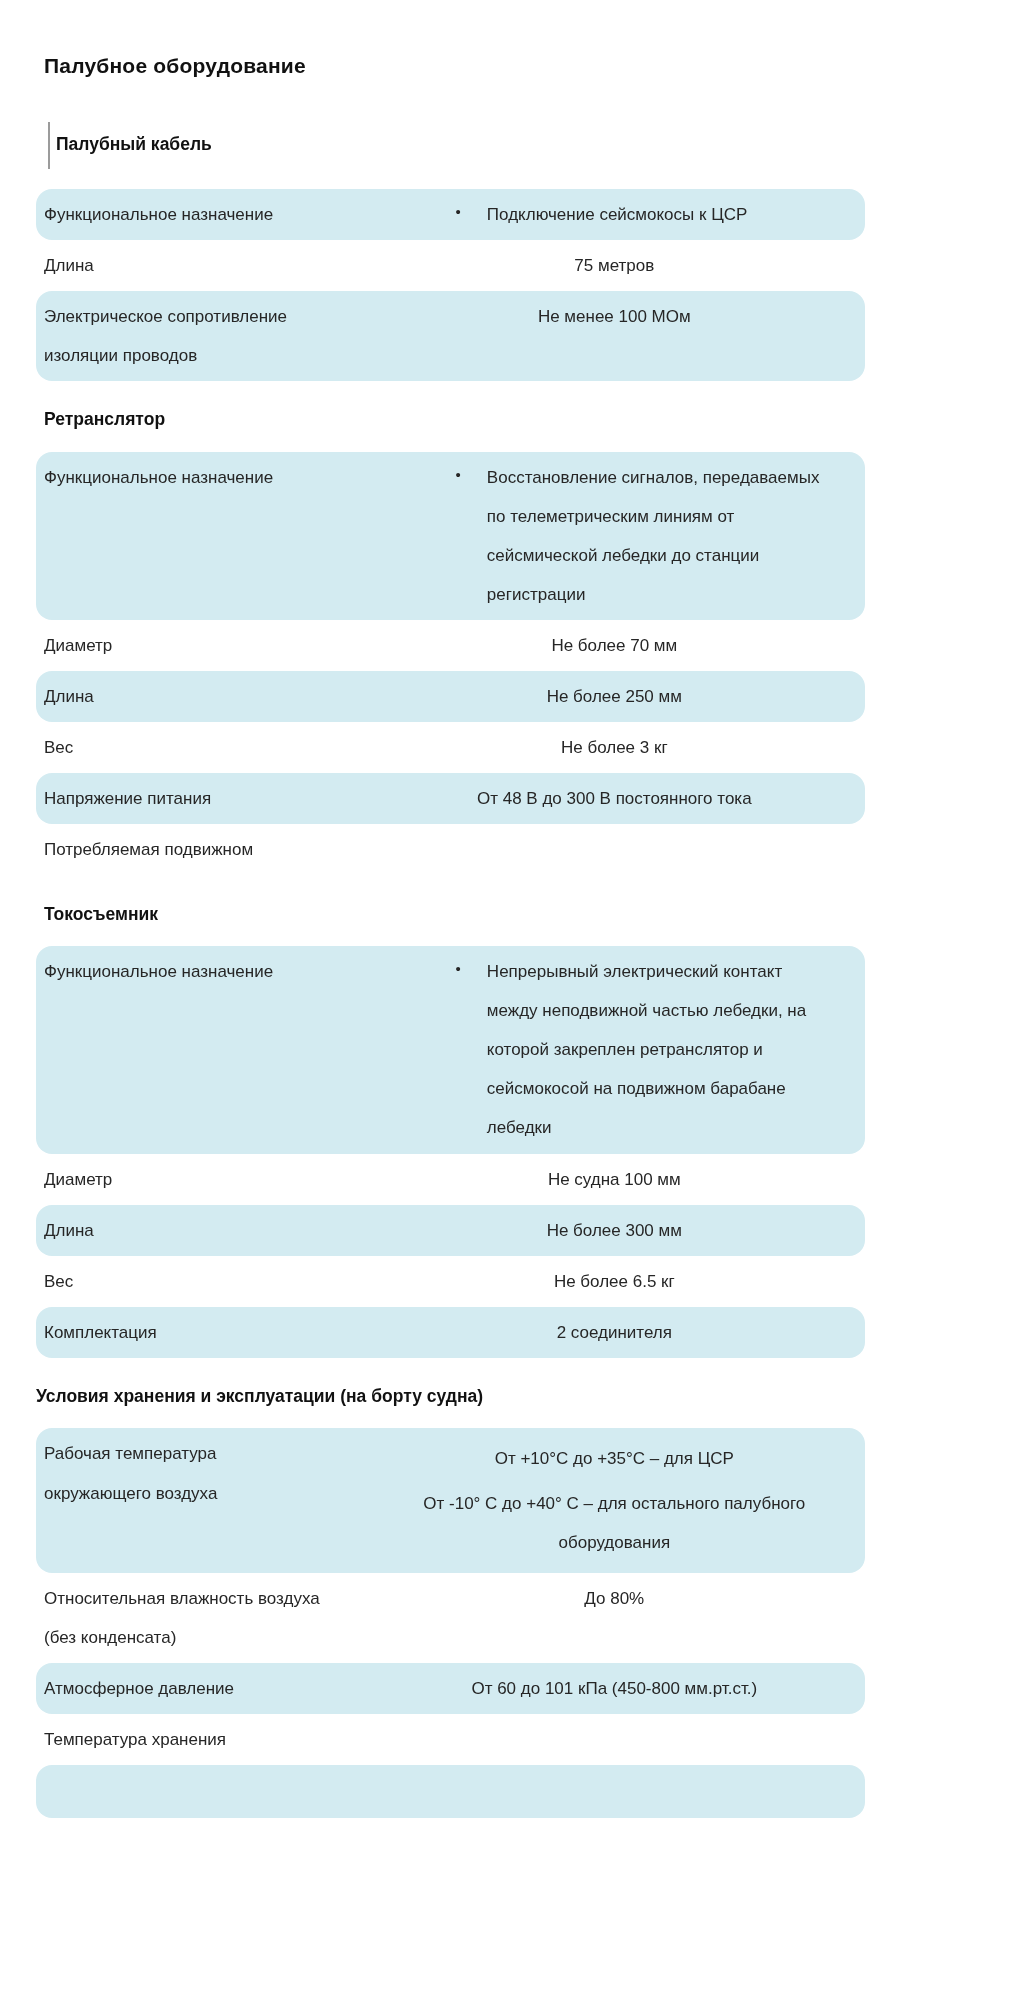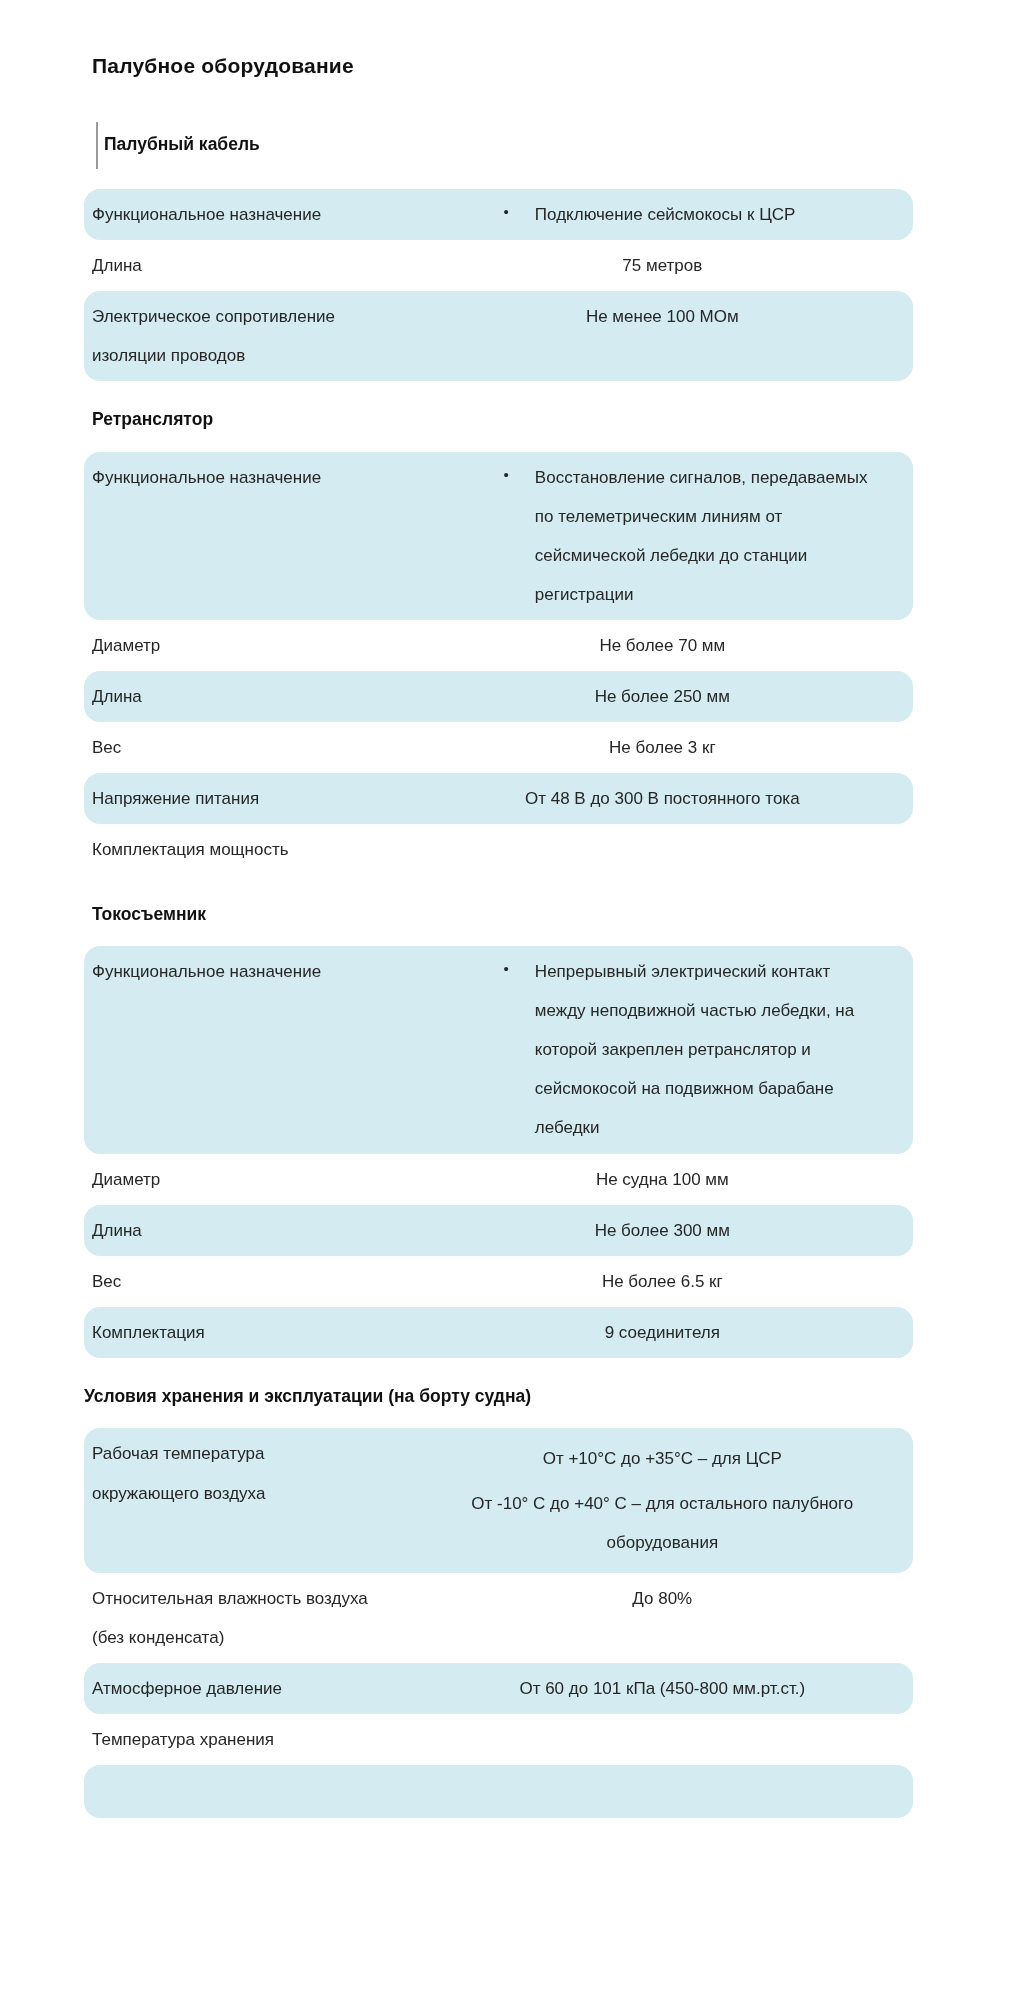--- a/index.html
+++ b/index.html
@@ -4,21 +4,21 @@
 <style>
   :root { --hl:#d3ebf1; --txt:#262626; --bar:#9b9b9b; }
   * { box-sizing: border-box; }
   html,body { margin:0; padding:0; background:#ffffff; }
   body {
     width:1017px; min-height:2000px;
     font-family:"Liberation Sans","DejaVu Sans",sans-serif;
     color:var(--txt);
     font-size:17px;
   }
-  .page { width:1017px; padding:52px 104px 30px 84px; }
+  .page { width:1017px; padding:52px 104px 30px 36px; }
 
   h1.page-title {
     margin:0 0 42px 8px;
     font-size:21px; line-height:1.35; font-weight:bold; color:#111111;
     letter-spacing:.2px;
   }
   h2.section-heading {
     margin:26px 0 20px 8px;
     font-size:17.5px; line-height:1.4; font-weight:bold; color:#111111;
   }
@@ -91,21 +91,21 @@
     </div>
     <div class="row">
       <div class="cell-label">Вес</div>
       <div class="cell-value">Не более 3 кг</div>
     </div>
     <div class="row hl">
       <div class="cell-label">Напряжение питания</div>
       <div class="cell-value">От 48 В до 300 В постоянного тока</div>
     </div>
     <div class="row">
-      <div class="cell-label">Комплектация мощность</div>
+      <div class="cell-label">Потребляемая подвижном</div>
     </div>
   </div>
 
   <h2 class="section-heading">Токосъемник</h2>
   <div class="spec-table">
     <div class="row hl">
       <div class="cell-label">Функциональное назначение</div>
       <div class="cell-value bullets">
         <span class="bullet-icon">•</span>
         <span class="bullet-text">Непрерывный электрический контакт между неподвижной частью лебедки, на которой закреплен ретранслятор и сейсмокосой на подвижном барабане лебедки</span>
@@ -118,21 +118,21 @@
     <div class="row hl">
       <div class="cell-label">Длина</div>
       <div class="cell-value">Не более 300 мм</div>
     </div>
     <div class="row">
       <div class="cell-label">Вес</div>
       <div class="cell-value">Не более 6.5 кг</div>
     </div>
     <div class="row hl">
       <div class="cell-label">Комплектация</div>
-      <div class="cell-value">9 соединителя</div>
+      <div class="cell-value">2 соединителя</div>
     </div>
   </div>
 
   <h2 class="section-heading centered">Условия хранения и эксплуатации (на борту судна)</h2>
   <div class="spec-table">
     <div class="row hl">
       <div class="cell-label">Рабочая температура окружающего воздуха</div>
       <div class="cell-value">
         <p>От +10°C до +35°C – для ЦСР</p>
         <p>От -10° С до +40° С – для остального палубного оборудования</p>

